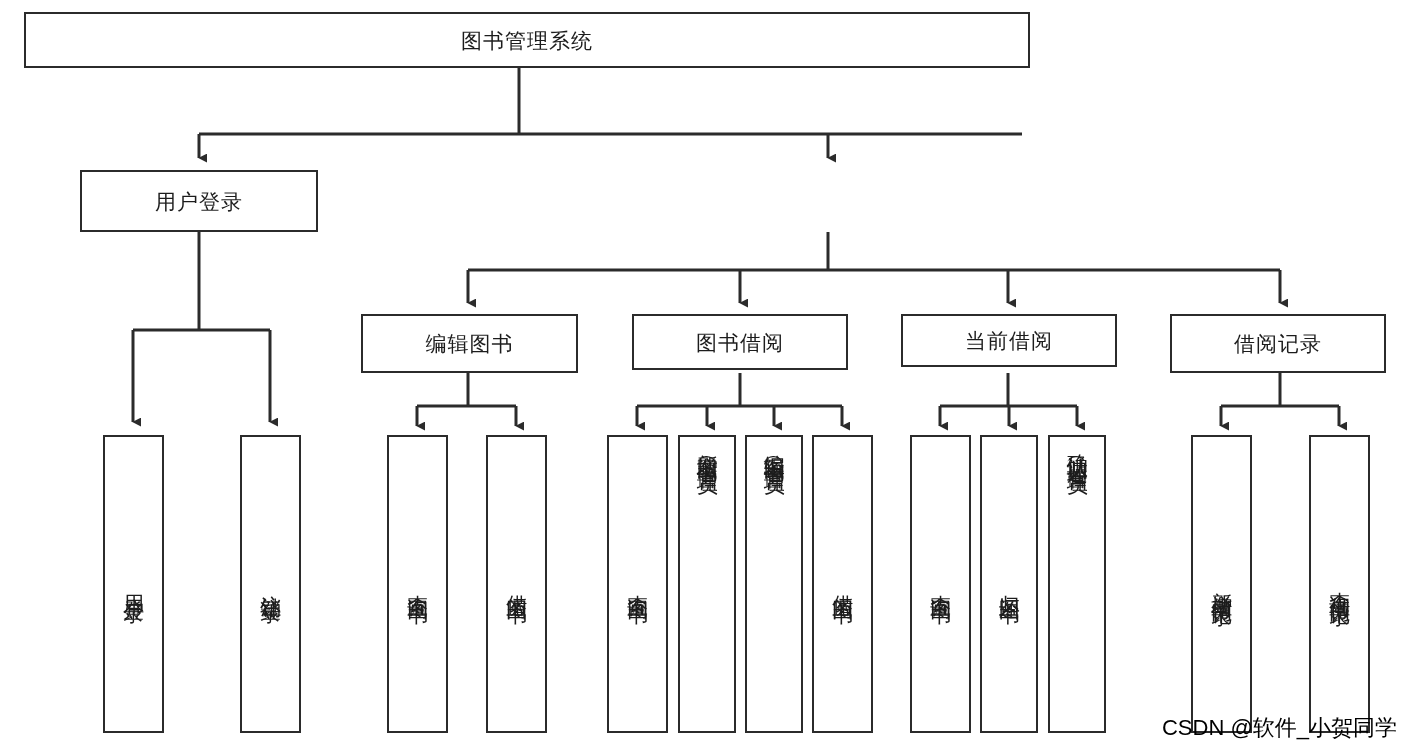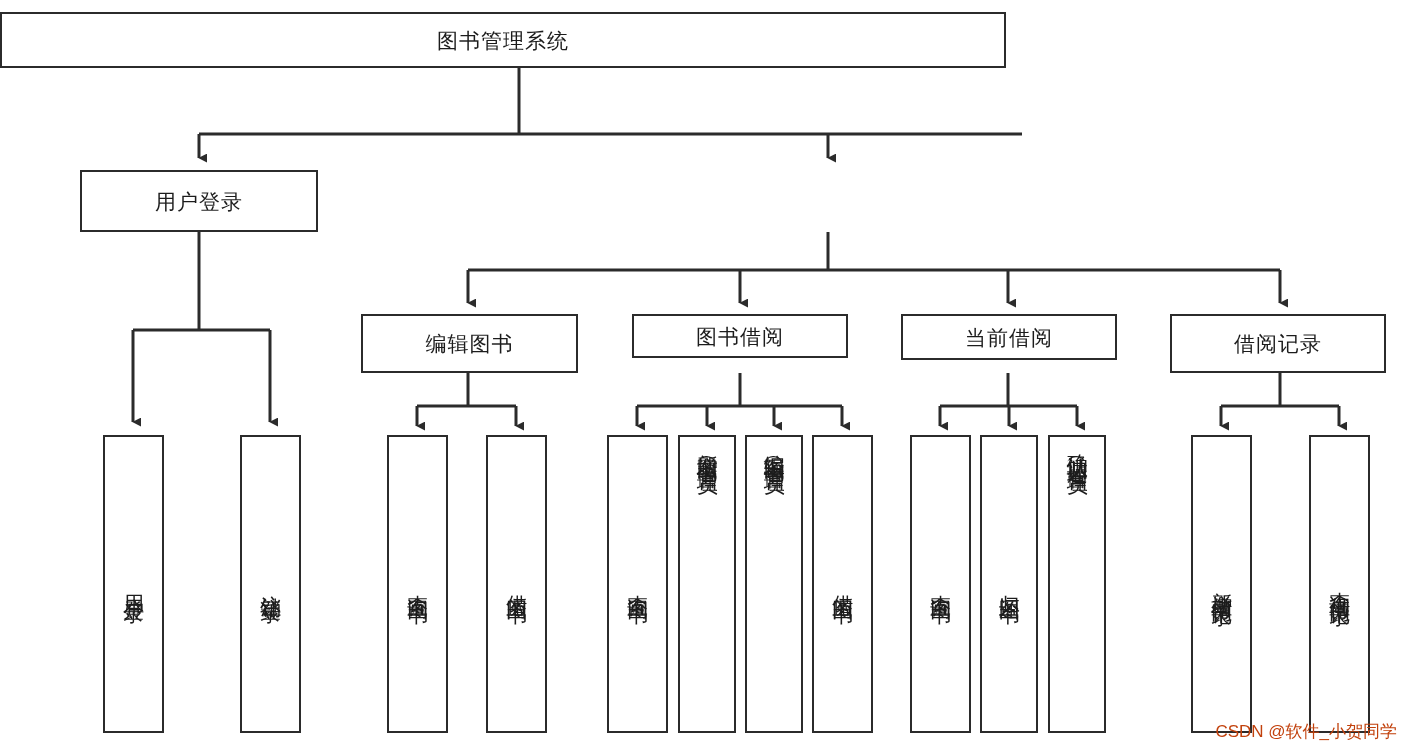--- a/index.html
+++ b/index.html
@@ -51,22 +51,22 @@
     letter-spacing: 3px;
     white-space: nowrap;
     text-align: center;
   }
   .vcenter .node-label-v { margin-top: 0; }
   .node-box.vcenter { align-items: center; }
   .watermark {
     position: absolute;
     right: 8px;
     bottom: 4px;
-    font-size: 17px;
-    color: #c2410c;
+    font-size: 22px;
+    color: #000000;
     white-space: nowrap;
     pointer-events: none;
   }
 </style>
 </head>
 <body>
 
 <div id="diagram-root">
 
   <svg class="canvas" viewBox="0 0 1405 747">
@@ -114,35 +114,35 @@
       <path d="M 1009 406 L 1009 426" marker-end="url(#arrow)"></path>
       <path d="M 1077 406 L 1077 426" marker-end="url(#arrow)"></path>
 
       <path d="M 1280 373 L 1280 406"></path>
       <path d="M 1221 406 L 1339 406"></path>
       <path d="M 1221 406 L 1221 426" marker-end="url(#arrow)"></path>
       <path d="M 1339 406 L 1339 426" marker-end="url(#arrow)"></path>
     </g>
   </svg>
 
-  <div class="node-box" style="left:0; top:12px; width:1006px; height:56px;">
+  <div class="node-box" style="left:24px; top:12px; width:1006px; height:56px;">
     <span class="node-label-h">图书管理系统</span>
   </div>
 
   <div class="node-box" style="left:80px; top:170px; width:238px; height:62px;">
     <span class="node-label-h">用户登录</span>
   </div>
 
   <div class="node-box" style="left:361px; top:314px; width:217px; height:59px;">
     <span class="node-label-h">编辑图书</span>
   </div>
-  <div class="node-box" style="left:632px; top:314px; width:216px; height:44px;">
+  <div class="node-box" style="left:632px; top:314px; width:216px; height:56px;">
     <span class="node-label-h">图书借阅</span>
   </div>
-  <div class="node-box" style="left:901px; top:314px; width:216px; height:46px;">
+  <div class="node-box" style="left:901px; top:314px; width:216px; height:53px;">
     <span class="node-label-h">当前借阅</span>
   </div>
   <div class="node-box" style="left:1170px; top:314px; width:216px; height:59px;text-align:right;">
     <span class="node-label-h">借阅记录</span>
   </div>
 
   <div class="node-box vertical vcenter" style="left:103px; top:435px; width:61px; height:298px;">
     <span class="node-label-v">用户登录</span>
   </div>
   <div class="node-box vertical vcenter" style="left:240px; top:435px; width:61px; height:298px;">

